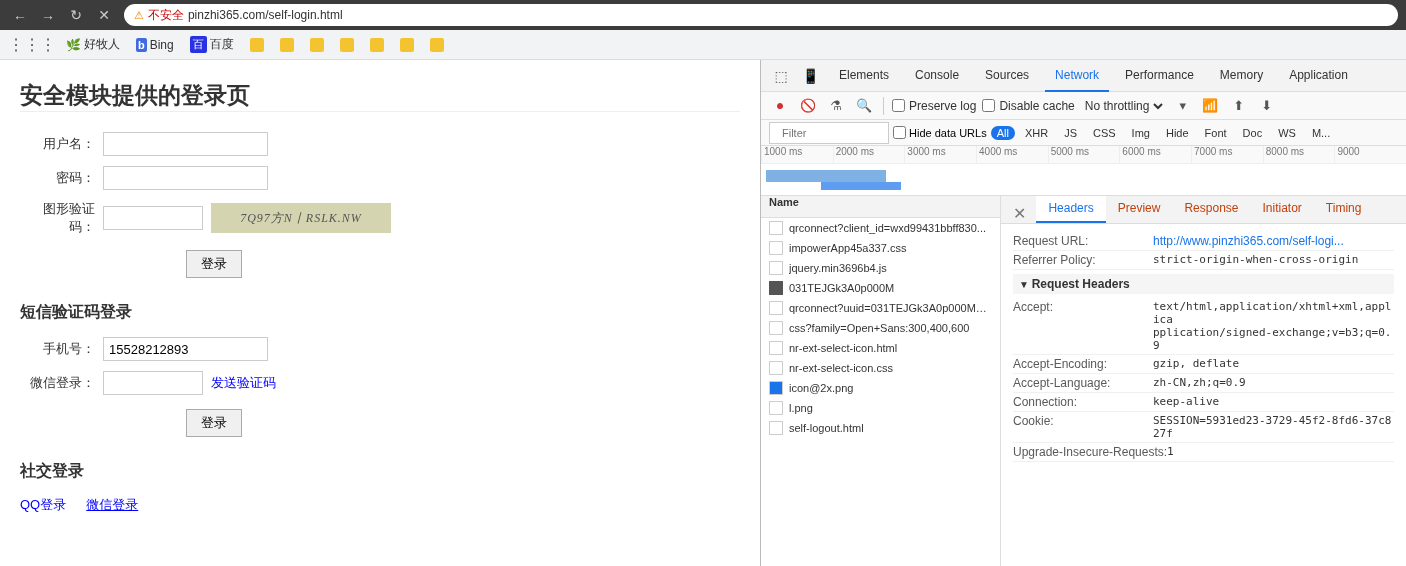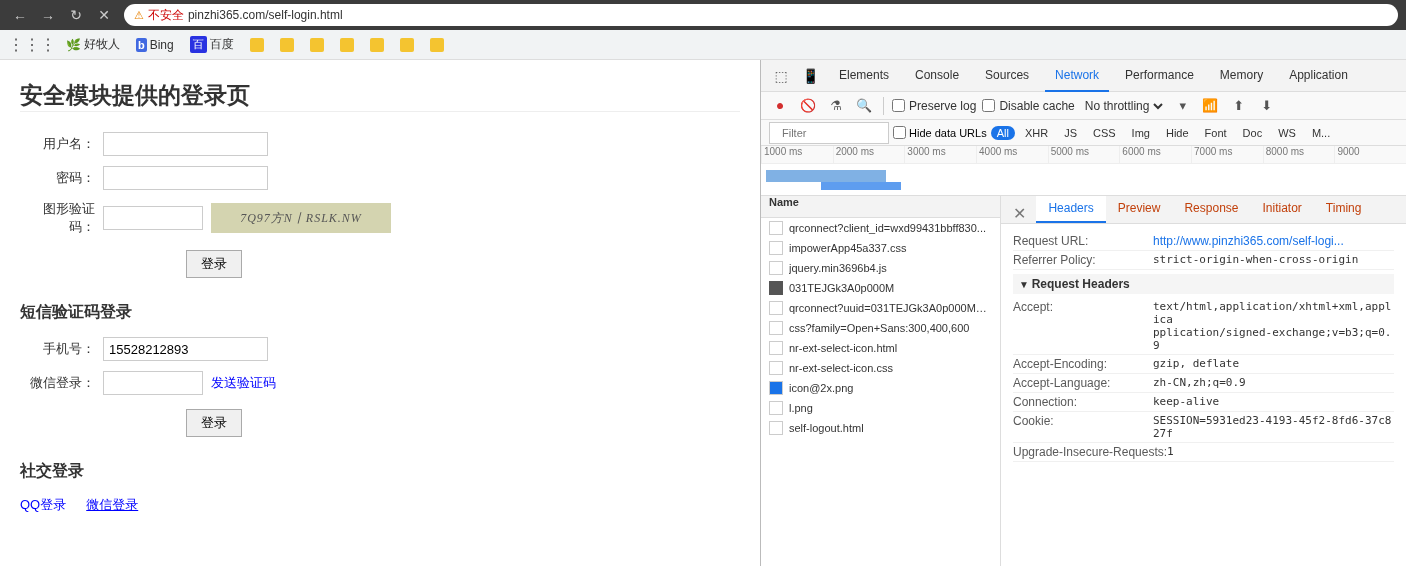--- a/index.html
+++ b/index.html
@@ -363,21 +363,21 @@
           <div class="detail-row">
             <span class="detail-key">Accept-Language:</span>
             <span class="detail-value mono">zh-CN,zh;q=0.9</span>
           </div>
           <div class="detail-row">
             <span class="detail-key">Connection:</span>
             <span class="detail-value mono">keep-alive</span>
           </div>
           <div class="detail-row">
             <span class="detail-key">Cookie:</span>
-            <span class="detail-value mono">SESSION=5931ed23-4193-45f2-8fd6-37c827f</span>
+            <span class="detail-value mono">SESSION=5931ed23-3729-45f2-8fd6-37c827f</span>
           </div>
           <div class="detail-row">
             <span class="detail-key">Upgrade-Insecure-Requests:</span>
             <span class="detail-value mono">1</span>
           </div>
         </div>
       </div>
     </div>
   </div>
 </div>

